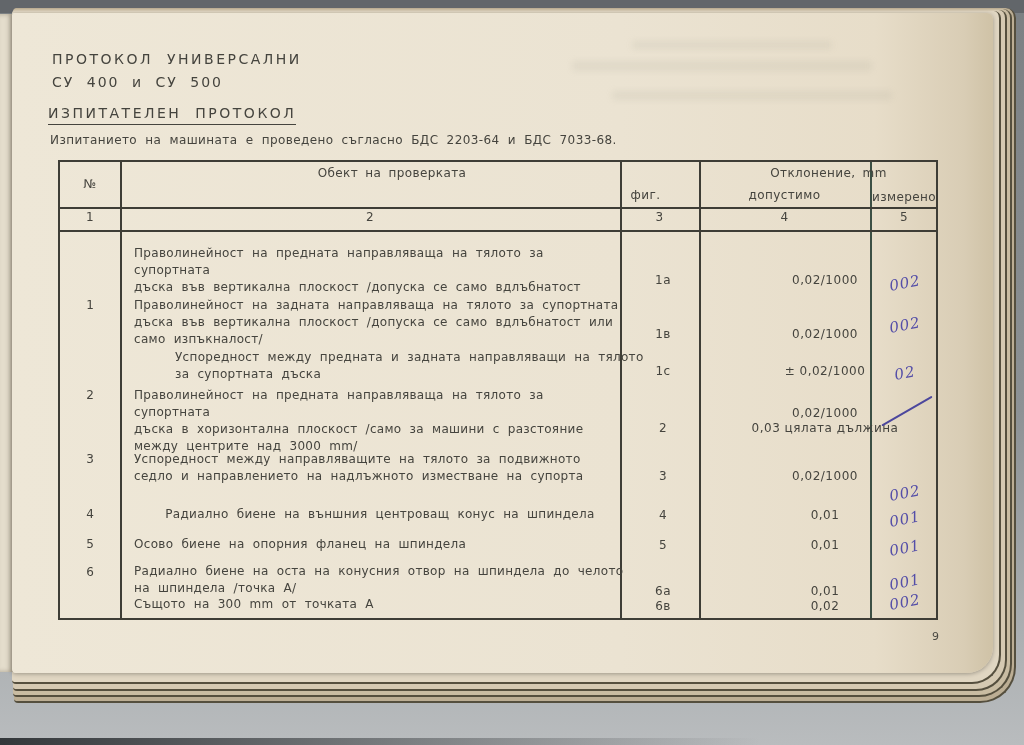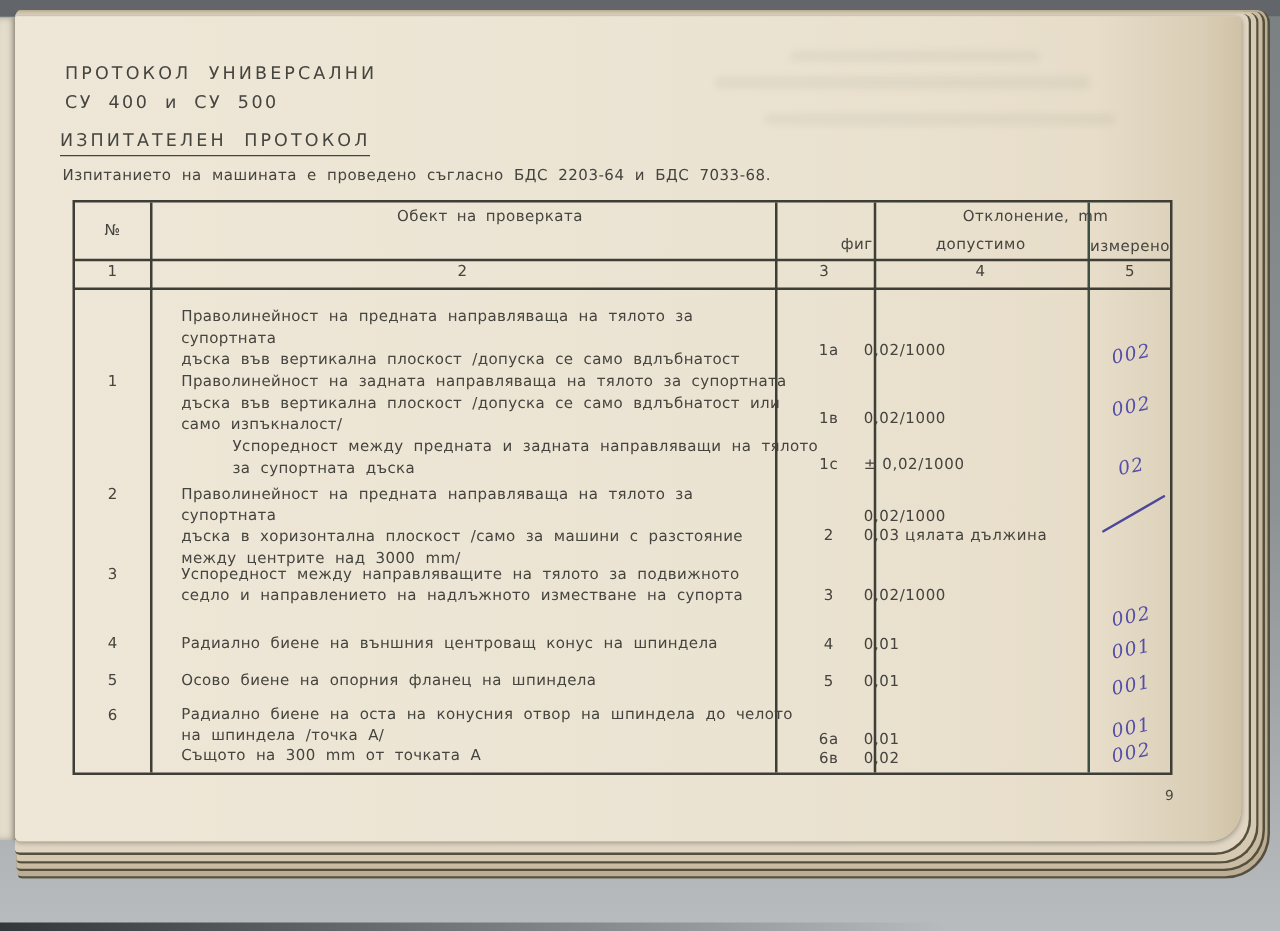--- a/index.html
+++ b/index.html
@@ -27,24 +27,24 @@
          border-bottom:1.5px solid #45443e;padding-bottom:3px;}
   .intro{position:absolute;left:38px;top:120px;font-size:12px;letter-spacing:.4px;word-spacing:4px;}
 
   .tbl{position:absolute;left:46px;top:147px;width:880px;height:460px;border:2px solid #3e3d36;box-sizing:border-box;}
   .vline{position:absolute;top:0;bottom:0;width:1.5px;background:#3e3d36;}
   .vl1{left:60px;} .vl2{left:560px;} .vl3{left:639px;} .vl4{left:810px;background:#3c4f44;}
   .hline{position:absolute;left:0;right:0;height:1.5px;background:#3e3d36;}
   .hl1{top:45px;} .hl2{top:68px;}
   .hcell{position:absolute;font-size:12px;letter-spacing:.4px;word-spacing:3px;text-align:center;}
   .body{position:absolute;left:0;top:68px;width:876px;height:388px;font-size:12px;}
-  .chk{position:absolute;left:85px;width:492px;line-height:17px;letter-spacing:.3px;word-spacing:4px;white-space:pre-line;}
+  .chk{position:absolute;left:74px;width:492px;line-height:17px;letter-spacing:.3px;word-spacing:4px;white-space:pre-line;}
   .numc{position:absolute;left:0;width:60px;text-align:center;}
   .figc{position:absolute;left:560px;width:86px;text-align:center;letter-spacing:.5px;}
-  .alwc{position:absolute;left:631px;width:150px;letter-spacing:.5px;white-space:pre-line;line-height:15px;}
+  .alwc{position:absolute;left:690px;width:150px;letter-spacing:.5px;white-space:pre-line;line-height:15px;text-align:center;}
   .meas{position:absolute;left:810px;width:70px;text-align:center;
         font-family:"DejaVu Serif",serif;font-style:italic;font-size:15px;letter-spacing:1px;
         color:#544ea8;transform:rotate(-11deg);}
   .stroke{position:absolute;left:818px;top:180px;width:58px;height:2.2px;background:#4c479d;
         transform:rotate(-30deg);border-radius:2px;}
   .pgnum{position:absolute;left:920px;top:617px;font-size:11px;color:#4a4942;}
 </style>
 </head>
 <body>
 
@@ -69,21 +69,21 @@
     <div class="tbl">
       <div class="vline vl1"></div>
       <div class="vline vl2"></div>
       <div class="vline vl3"></div>
       <div class="vline vl4"></div>
       <div class="hline hl1"></div>
       <div class="hline hl2"></div>
 
       <div class="hcell" style="left:0;width:60px;top:15px;">№</div>
       <div class="hcell" style="left:60px;width:544px;top:4px;">Обект на проверката</div>
-      <div class="hcell" style="left:588px;width:79px;top:26px;">фиг.</div>
+      <div class="hcell" style="left:546px;width:79px;top:26px;">фиг.</div>
       <div class="hcell" style="left:639px;width:171px;top:4px;padding-left:44px;">Отклонение, mm</div>
       <div class="hcell" style="left:639px;width:171px;top:26px;">допустимо</div>
       <div class="hcell" style="left:810px;width:68px;top:28px;">измерено</div>
 
       <div class="hcell" style="left:0;width:60px;top:48px;">1</div>
       <div class="hcell" style="left:60px;width:500px;top:48px;">2</div>
       <div class="hcell" style="left:560px;width:79px;top:48px;">3</div>
       <div class="hcell" style="left:639px;width:171px;top:48px;">4</div>
       <div class="hcell" style="left:810px;width:68px;top:48px;">5</div>
 
@@ -100,21 +100,21 @@
         <div class="chk" style="top:67px;">Праволинейност на задната направляваща на тялото за супортната
 дъска във вертикална плоскост /допуска се само вдлъбнатост или
 само изпъкналост/</div>
         <div class="chk" style="top:119px;margin-left:41px;">Успоредност между предната и задната  направляващи на тялото
 за супортната дъска</div>
         <div class="chk" style="top:157px;">Праволинейност на предната направляваща на тялото за супортната
 дъска в хоризонтална плоскост /само за машини с разстояние
 между центрите над 3000 mm/</div>
         <div class="chk" style="top:221px;">Успоредност между направляващите на тялото за подвижното
 седло и направлението на надлъжното изместване на супорта</div>
-        <div class="chk" style="top:276px;">Радиално биене на външния центроващ конус на шпиндела</div>
+        <div class="chk" style="top:276px;text-align:center;">Радиално биене на външния центроващ конус на шпиндела</div>
         <div class="chk" style="top:306px;">Осово биене на опорния фланец на шпиндела</div>
         <div class="chk" style="top:333px;">Радиално биене на оста на конусния отвор на шпиндела до челото
 на шпиндела /точка А/</div>
         <div class="chk" style="top:366px;">Същото на 300 mm  от точката А</div>
 
         <div class="figc" style="top:43px;">1а</div>
         <div class="figc" style="top:97px;">1в</div>
         <div class="figc" style="top:134px;">1с</div>
         <div class="figc" style="top:191px;">2</div>
         <div class="figc" style="top:239px;">3</div>

